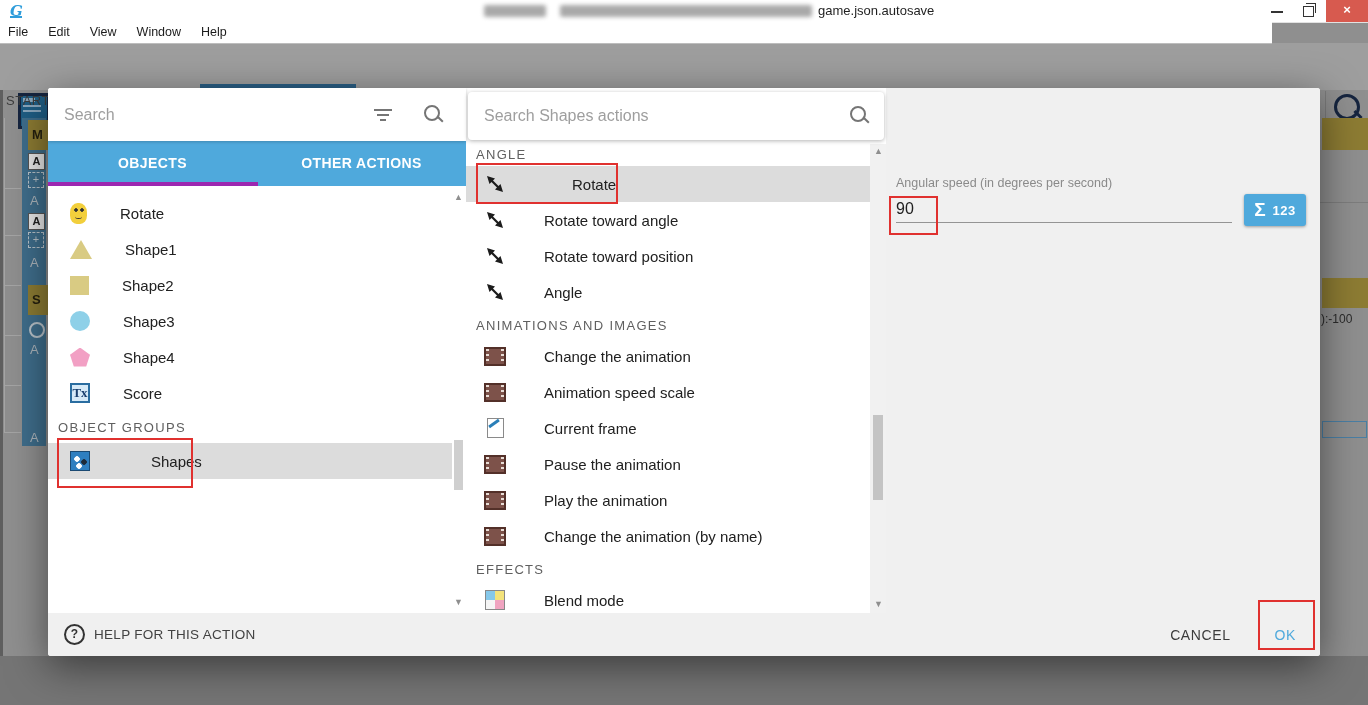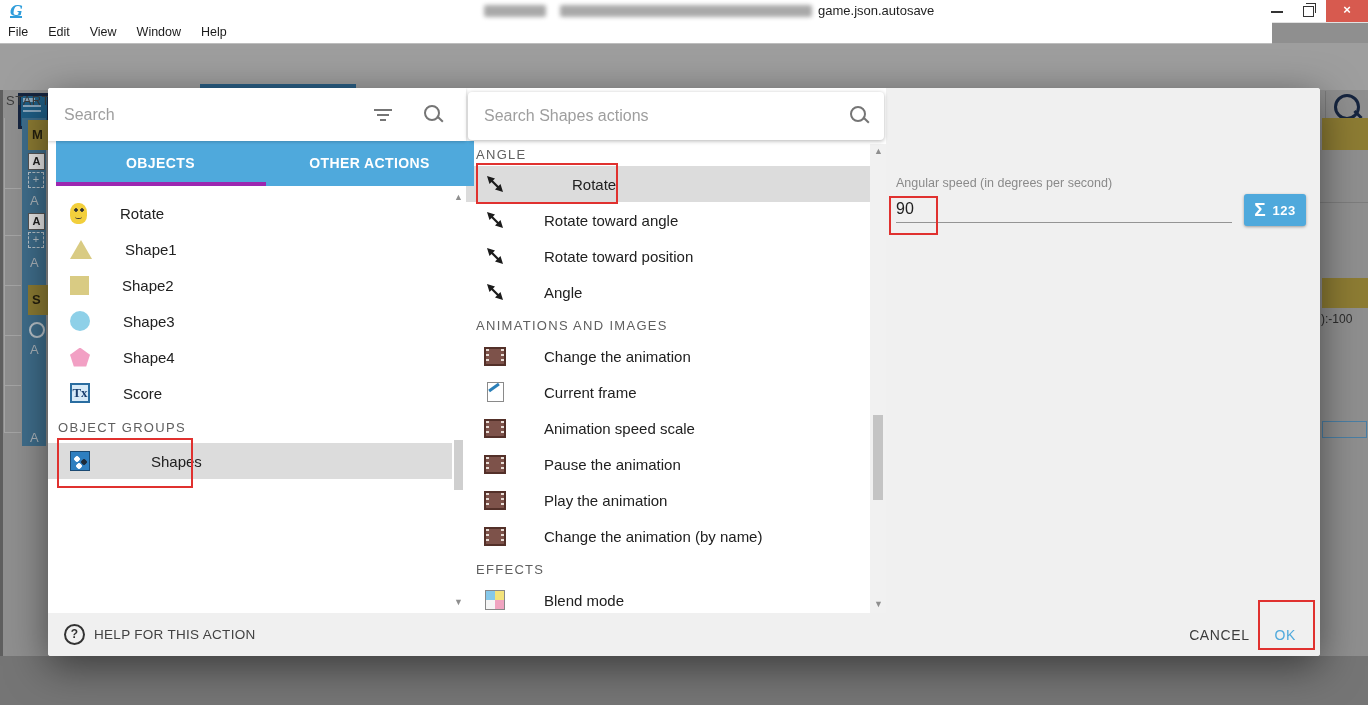--- a/index.html
+++ b/index.html
@@ -70,21 +70,21 @@
   
   .left-panel{position:absolute;left:0;top:0;width:418px;height:512px;background:#fff;}
   .lp-search{position:absolute;left:0;top:0;width:418px;height:53px;background:#fff;box-shadow:0 1px 3px rgba(0,0,0,0.2);display:flex;align-items:center;z-index:3;}
   .lp-search .ph{margin-left:16px;font-size:16px;color:#9e9e9e;}
   .icon-filter{margin-left:auto;width:18px;height:12px;
      background:linear-gradient(#757575,#757575) center 0/18px 2px no-repeat,
                 linear-gradient(#757575,#757575) center 5px/12px 2px no-repeat,
                 linear-gradient(#757575,#757575) center 10px/6px 2px no-repeat;}
   .icon-search{position:relative;width:12px;height:12px;border:2px solid #757575;border-radius:50%;margin:0 26px 4px 32px;}
   .icon-search::after{content:"";position:absolute;left:10px;top:11px;width:8px;height:2px;background:#757575;transform:rotate(45deg);}
-  .lp-tabs{position:absolute;left:8px;top:53px;width:418px;height:45px;background:#4fa9dc;display:flex;z-index:2;}
+  .lp-tabs{position:absolute;left:0;top:53px;width:418px;height:45px;background:#4fa9dc;display:flex;z-index:2;}
   .lp-tab{flex:1;text-align:center;line-height:45px;color:#fff;font-size:14px;font-weight:600;letter-spacing:0.4px;}
   .tab-indicator{position:absolute;left:0;bottom:0;width:210px;height:4px;background:#9c27b0;}
   .lp-list{position:absolute;left:0;top:98px;width:404px;height:427px;overflow:hidden;}
   .obj-row{display:flex;align-items:center;height:36px;padding-left:22px;}
   .obj-row.first{margin-top:9px;}
   .obj-label{margin-left:33px;font-size:15px;color:#212121;}
   .group-header,.sec-header{padding-left:10px;font-size:13px;color:#5f5f5f;letter-spacing:1.3px;}
   .group-header{height:32px;line-height:34px;}
   .row-selected{background:#dcdcdc;gap:28px;}
   .lp-scroll{position:absolute;right:0;top:98px;width:14px;height:427px;}
@@ -137,21 +137,21 @@
   .expr-digits{font-size:13px;font-weight:700;letter-spacing:0.5px;}
 
   
   .icon-rotate svg{display:block;}
 
   
   .dlg-footer{position:absolute;left:0;top:525px;width:1272px;height:43px;background:#f0f0f0;display:flex;align-items:center;padding:0 24px 0 16px;box-sizing:border-box;}
   .help-icon{width:17px;height:17px;border:2px solid #333;border-radius:50%;color:#333;font:700 12px/17px "Liberation Sans",sans-serif;text-align:center;flex:0 0 auto;}
   .help-icon::after{content:"?";}
   .help-label{margin-left:9px;font-size:13.5px;color:#424242;letter-spacing:0.3px;}
-  .footer-btns{margin-left:auto;display:flex;align-items:center;gap:25px;}
+  .footer-btns{margin-left:auto;display:flex;align-items:center;gap:44px;}
   .btn-cancel{font-size:14px;color:#3c3c3c;letter-spacing:0.6px;font-weight:500;}
   .btn-ok{font-size:14px;color:#4fa9dc;letter-spacing:0.6px;font-weight:500;}
 
   
   .red-box{position:absolute;border:2px solid #e0312f;z-index:30;}
   .rb-rotate{left:428px;top:75px;width:138px;height:37px;}
   .rb-shapes{left:9px;top:350px;width:132px;height:46px;}
   .rb-value{left:841px;top:108px;width:45px;height:35px;}
   .rb-ok{left:1210px;top:512px;width:53px;height:46px;}
 </style>
@@ -336,29 +336,29 @@
       </div>
       <div class="sec-header tall">ANIMATIONS AND IMAGES</div>
       <div class="arow">
         <span class="aicon">
             <span class="icon-film"></span>
           </span>
         <span class="albl">Change the animation</span>
       </div>
       <div class="arow">
         <span class="aicon">
+            <span class="icon-film"></span>
+          </span>
+        <span class="albl">Animation speed scale</span>
+      </div>
+      <div class="arow">
+        <span class="aicon">
             <span class="icon-frame"></span>
           </span>
         <span class="albl">Current frame</span>
-      </div>
-      <div class="arow">
-        <span class="aicon">
-            <span class="icon-film"></span>
-          </span>
-        <span class="albl">Animation speed scale</span>
       </div>
       <div class="arow">
         <span class="aicon">
             <span class="icon-film"></span>
           </span>
         <span class="albl">Pause the animation</span>
       </div>
       <div class="arow">
         <span class="aicon">
             <span class="icon-film"></span>

